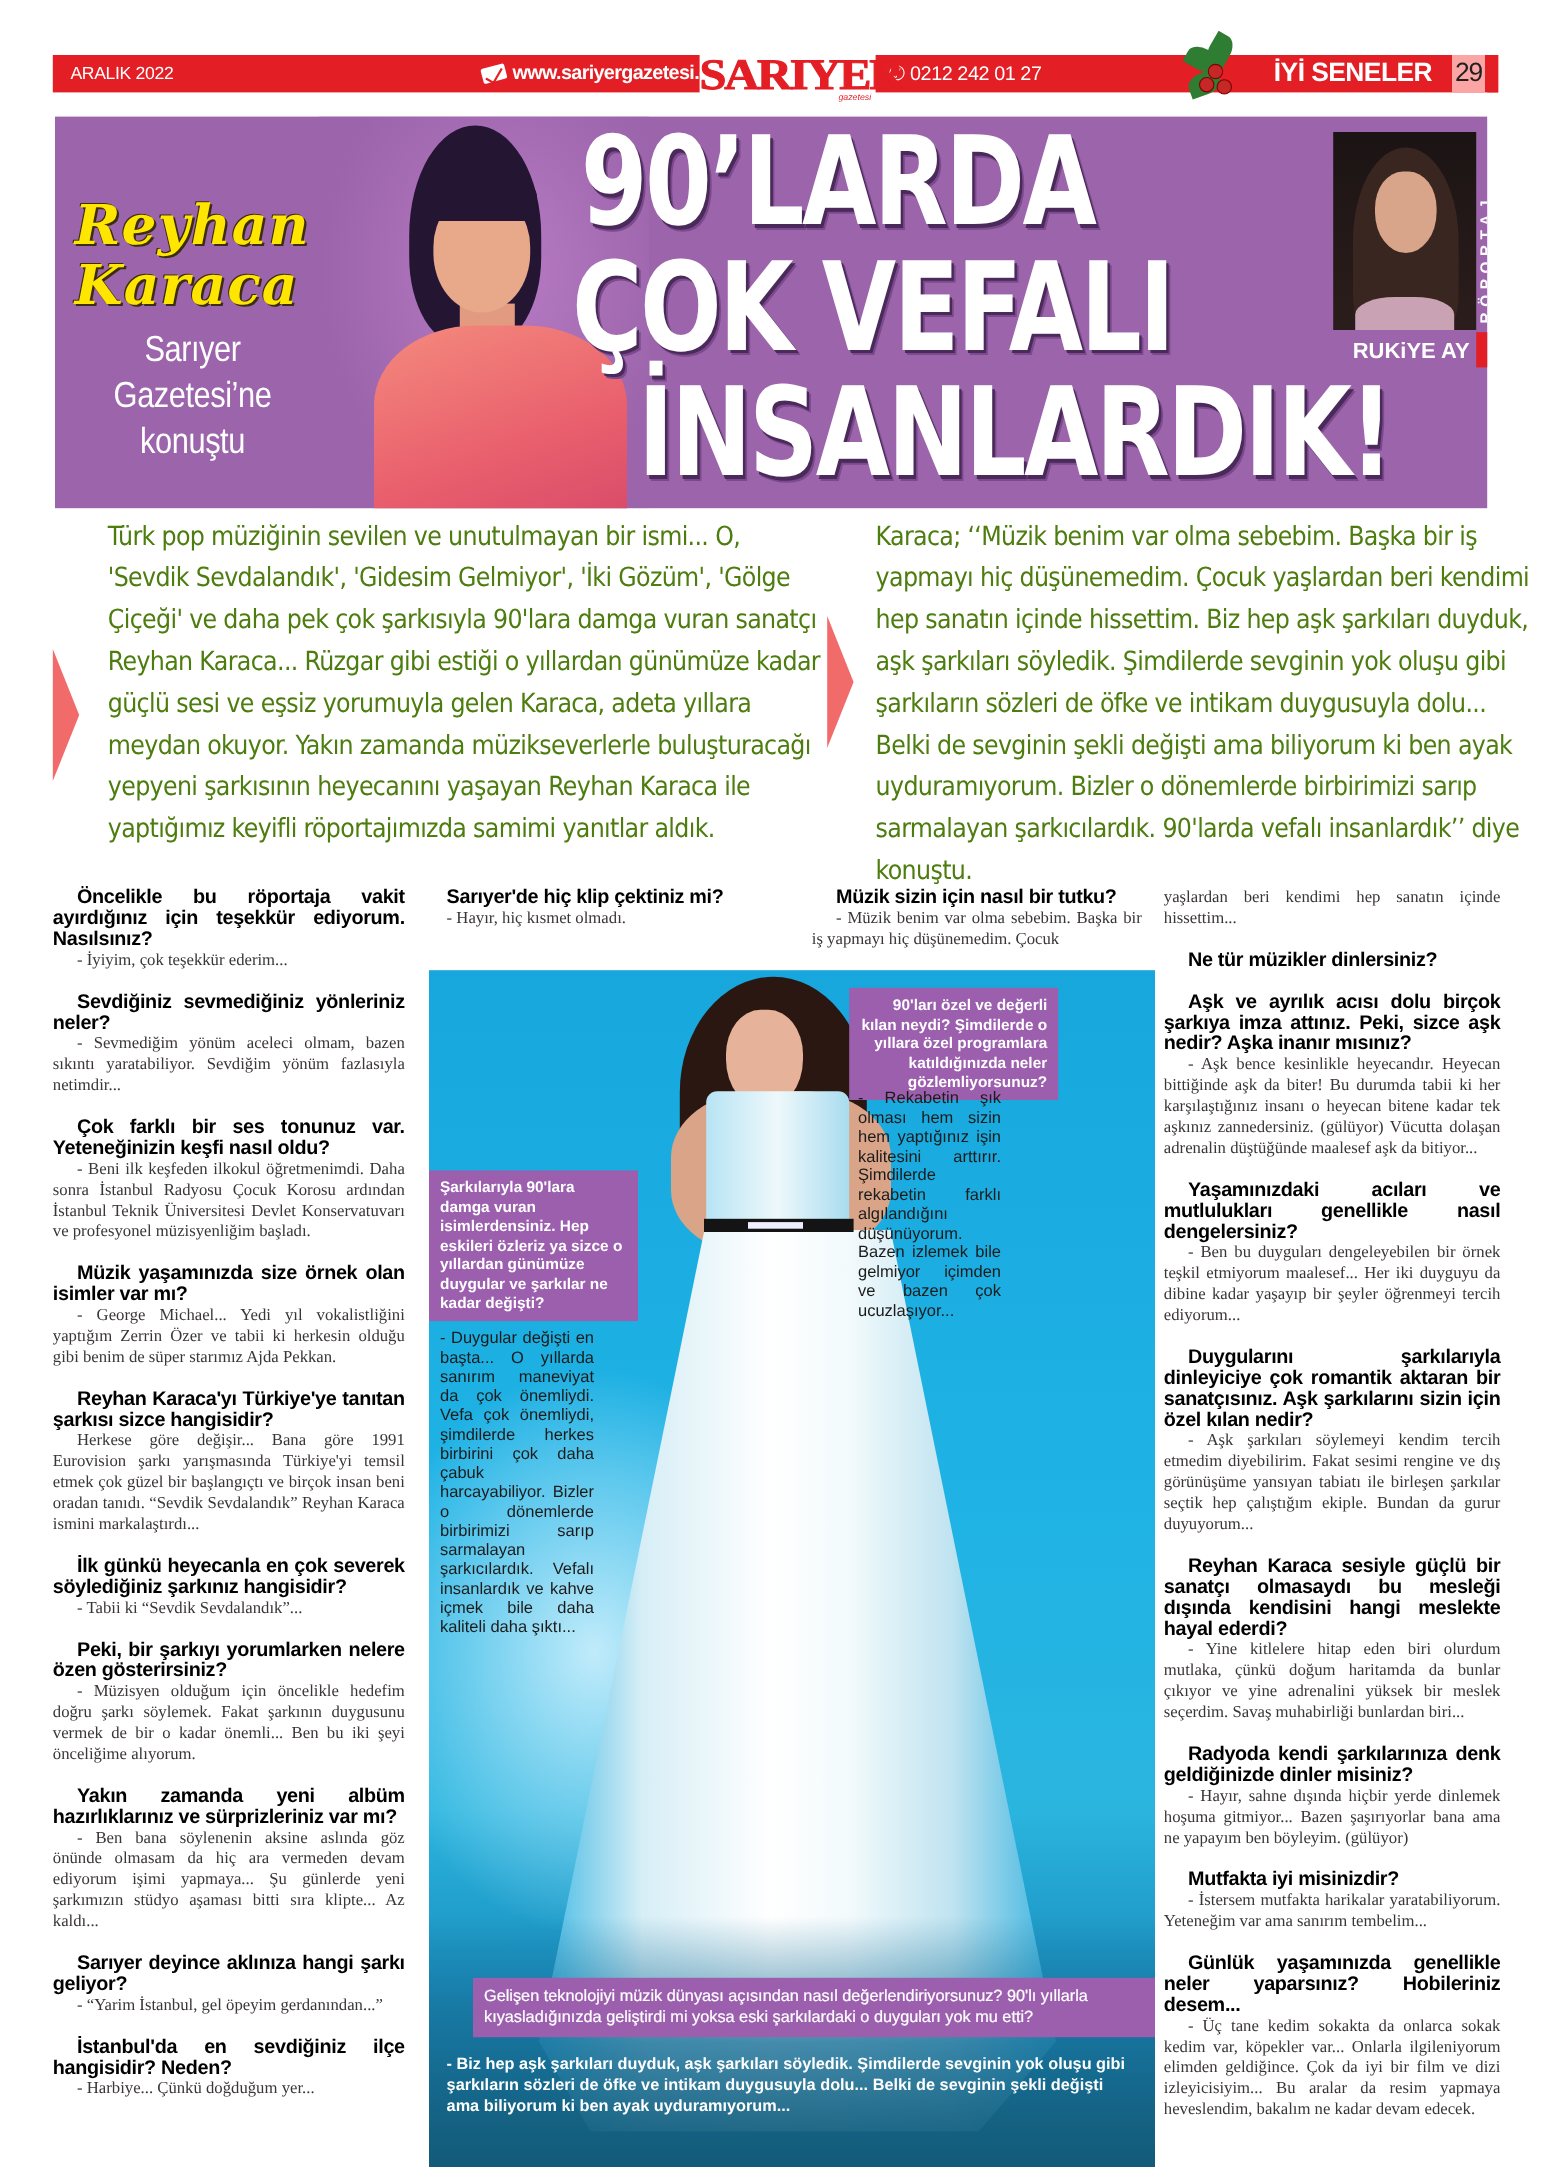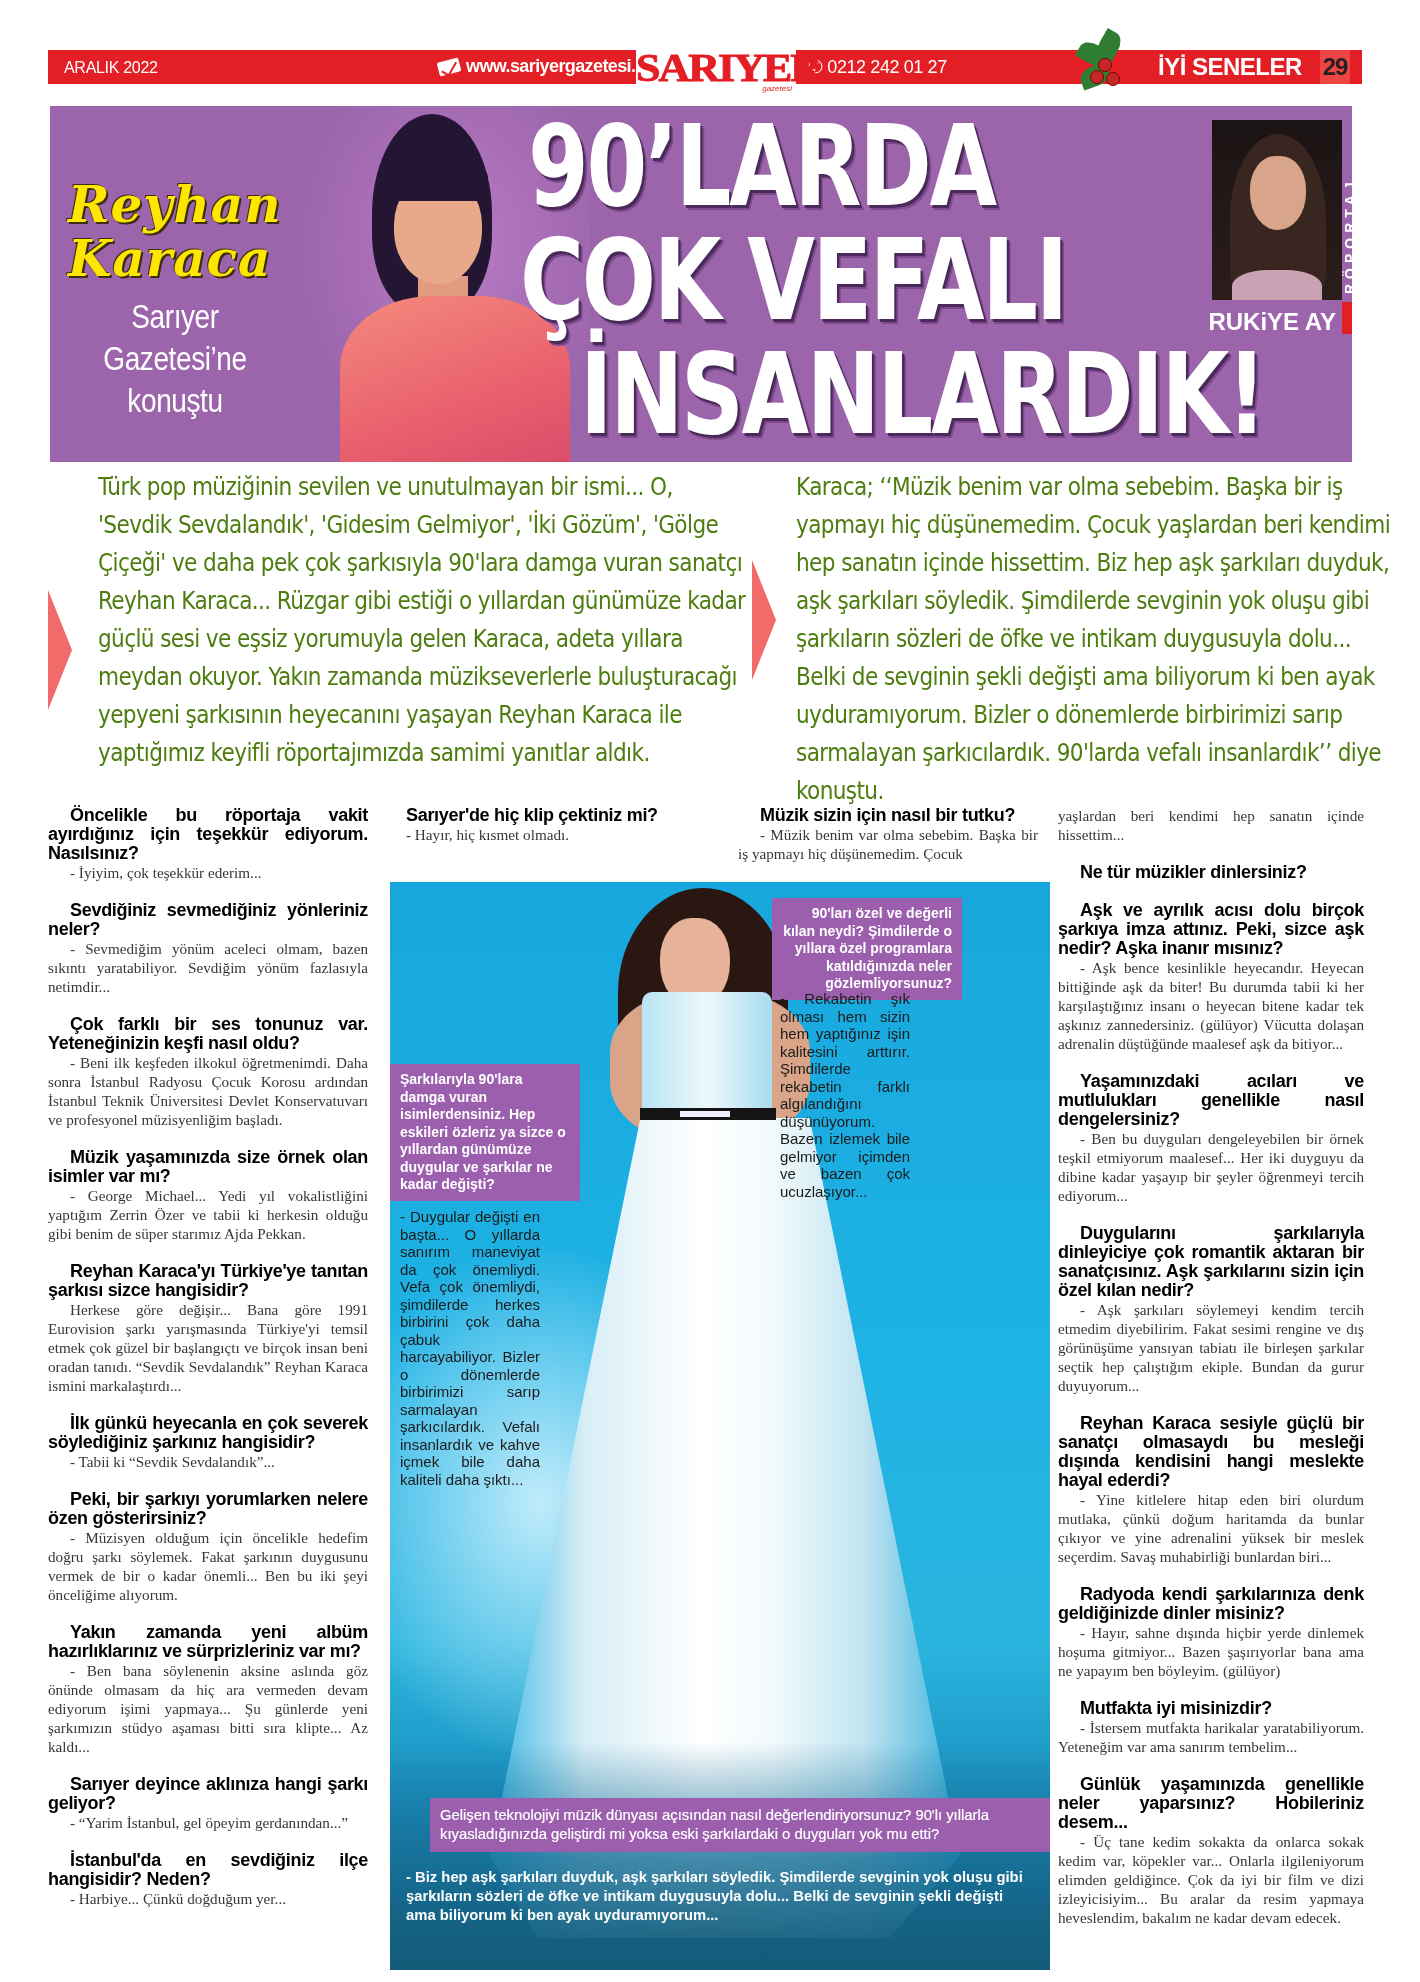--- a/index.html
+++ b/index.html
@@ -13,21 +13,21 @@
   .topbar .web .env { width: 22px; height: 14px; background: #fff; border-radius: 2px; position: relative; transform: rotate(-15deg); }
   .topbar .web .env::after { content: ""; position: absolute; left: 3px; top: 3px; width: 14px; height: 7px; border-left: 2px solid #e31e24; border-bottom: 2px solid #e31e24; transform: rotate(-45deg); transform-origin: center; }
   .logo { position: absolute; left: 636px; top: 44px; width: 160px; height: 48px; background: #fff; }
   .logo .name { position: absolute; left: 0; top: 0; width: 160px; text-align: center; font-family: "Liberation Serif", serif; font-weight: bold; font-size: 44px; color: #e31e24; letter-spacing: -2px; transform: scaleY(0.9); line-height: 48px; -webkit-text-stroke: 1px #e31e24; }
   .logo .tag { position: absolute; right: 4px; top: 40px; font-size: 8px; font-style: italic; color: #e31e24; }
   .topbar .phone { position: absolute; left: 760px; top: 6px; color: #fff; font-size: 18px; letter-spacing: -0.4px; }
   .holly { position: absolute; left: 1076px; top: 36px; width: 70px; height: 56px; }
   .holly .leaf { position: absolute; width: 30px; height: 20px; background: #2e7d32; border-radius: 50% 0 50% 0; }
   .holly .berry { position: absolute; width: 14px; height: 14px; border-radius: 50%; background: #c62828; border: 1px solid #7f0000; }
   .topbar .greet { position: absolute; left: 1110px; top: 3px; color: #fff; font-size: 24px; font-weight: bold; letter-spacing: -0.5px; }
-  .pagenum { position: absolute; left: 1320px; top: 50px; width: 30px; height: 34px; background: #ef4444; color: #231f20; font-size: 24px; font-weight: bold; text-align: center; line-height: 34px; letter-spacing: -1px; }
+  .pagenum { position: absolute; left: 1320px; top: 50px; width: 30px; height: 34px; background: #fca5a5; color: #231f20; font-size: 24px; font-weight: normal; text-align: center; line-height: 34px; letter-spacing: -1px; }
   .pagebar { position: absolute; left: 1352px; top: 50px; width: 10px; height: 34px; background: #e31e24; }
 
   
   .hero { position: absolute; left: 50px; top: 106px; width: 1302px; height: 356px; background: #9b64ab; overflow: hidden; }
   .hero .name-script { position: absolute; left: 18px; top: 72px; width: 250px; font-family: "DejaVu Serif", serif; font-style: italic; font-weight: bold; font-size: 50px; line-height: 54px; color: #ffe600; text-shadow: 2px 2px 0 #3a2d10, -1px -1px 0 #3a2d10; letter-spacing: 1px; }
   .hero .sub { position: absolute; left: 20px; top: 190px; width: 210px; text-align: center; color: #fff; font-size: 33px; line-height: 42px; letter-spacing: -0.5px; transform: scaleX(0.85); transform-origin: center top; }
   .hero .photo1 { position: absolute; left: 240px; top: 0; width: 300px; height: 356px; }
   .photo1 .bg { position: absolute; inset: 0; background: radial-gradient(ellipse at 55% 40%, #b77bc4 0%, #9b64ab 70%); }
   .photo1 .hair { position: absolute; left: 82px; top: 8px; width: 120px; height: 200px; background: #241633; border-radius: 50% 50% 40% 40%; }
   .photo1 .face { position: absolute; left: 104px; top: 70px; width: 88px; height: 108px; background: #e7a98a; border-radius: 45% 45% 50% 50%; }
@@ -40,21 +40,21 @@
   .headline .l2 { font-size: 112px; line-height: 112px; }
   .headline .l3 { font-size: 112px; line-height: 116px; margin-left: 60px; }
   .author { position: absolute; left: 1140px; top: 6px; width: 150px; height: 346px; }
   .author .pic { position: absolute; left: 22px; top: 8px; width: 130px; height: 180px; background: linear-gradient(180deg, #1b1414 0%, #2b1d1b 100%); overflow: hidden; }
   .author .pic .hair { position: absolute; left: 18px; top: 14px; width: 96px; height: 170px; background: #3a2620; border-radius: 50% 50% 20% 20%; }
   .author .pic .face { position: absolute; left: 38px; top: 36px; width: 56px; height: 74px; background: #d9a58a; border-radius: 45% 45% 50% 50%; }
   .author .pic .shirt { position: absolute; left: 20px; top: 150px; width: 90px; height: 40px; background: #c9a3b4; border-radius: 40% 40% 0 0; }
   .author .role { position: absolute; left: 152px; top: 12px; width: 18px; height: 170px; }
   .author .role span { position: absolute; left: 0; top: 170px; transform: rotate(-90deg); transform-origin: left top; color: #fff; font-weight: bold; font-size: 14px; letter-spacing: 5px; white-space: nowrap; }
   .author .redbox { position: absolute; left: 152px; top: 190px; width: 30px; height: 32px; background: #e31e24; }
-  .author .aname { position: absolute; left: 0; top: 196px; width: 150px; text-align: right; padding-right: 4px; color: #fff; font-weight: bold; font-size: 24px; letter-spacing: 0; }
+  .author .aname { position: absolute; left: 0; top: 196px; width: 150px; text-align: right; padding-right: 4px; color: #fff; font-weight: bold; font-size: 20px; letter-spacing: 0; }
 
   
   .intro { position: absolute; top: 468px; font-family: "DejaVu Sans Condensed", "DejaVu Sans", sans-serif; font-size: 24px; line-height: 38px; color: #4d7c0f; letter-spacing: -0.6px; }
   .intro.left { left: 98px; width: 650px; }
   .intro.right { left: 796px; width: 600px; }
   .arrow { position: absolute; width: 0; height: 0; border-top: 60px solid transparent; border-bottom: 60px solid transparent; border-left: 24px solid #f26b6b; }
 
   
   .col { position: absolute; font-family: "Liberation Serif", serif; font-size: 15.2px; line-height: 19px; color: #3a3536; text-align: justify; }
   .col .q { font-family: "Liberation Sans", sans-serif; font-weight: bold; color: #000000; font-size: 18px; line-height: 19px; letter-spacing: -0.3px; text-indent: 22px; }

